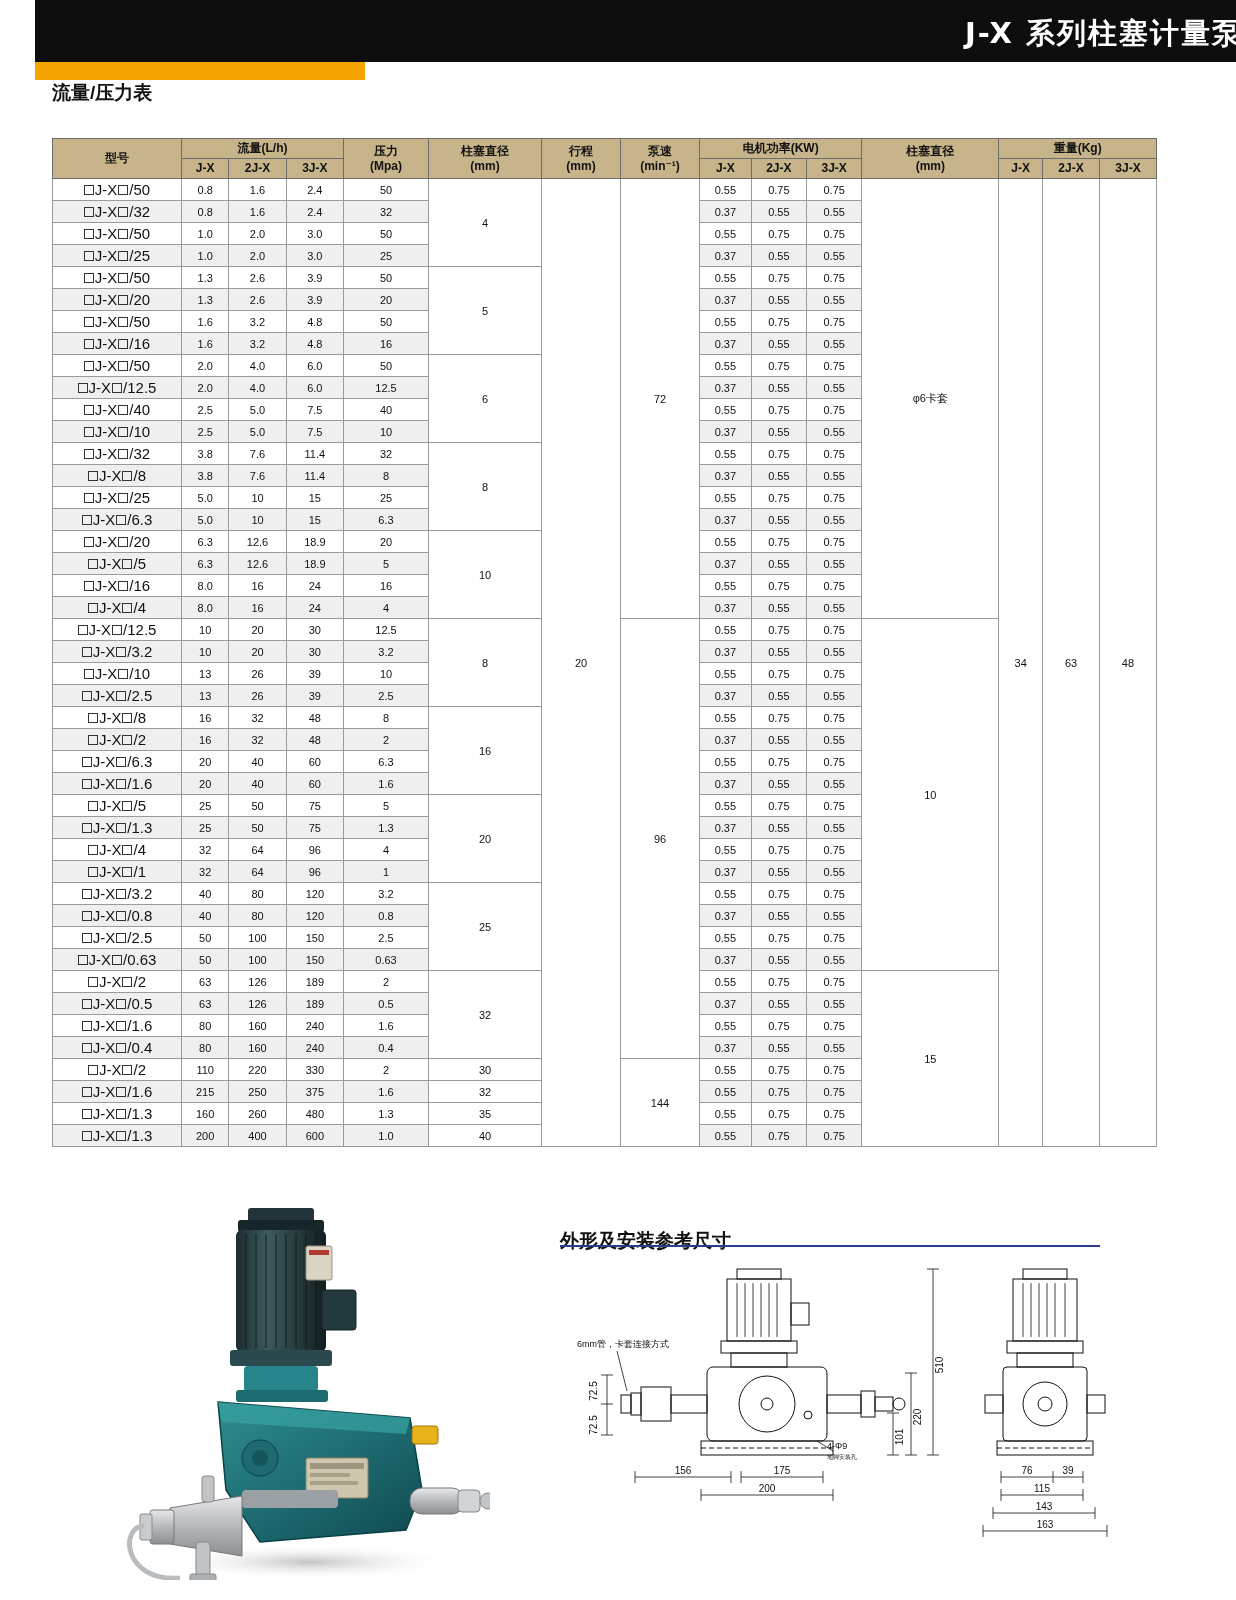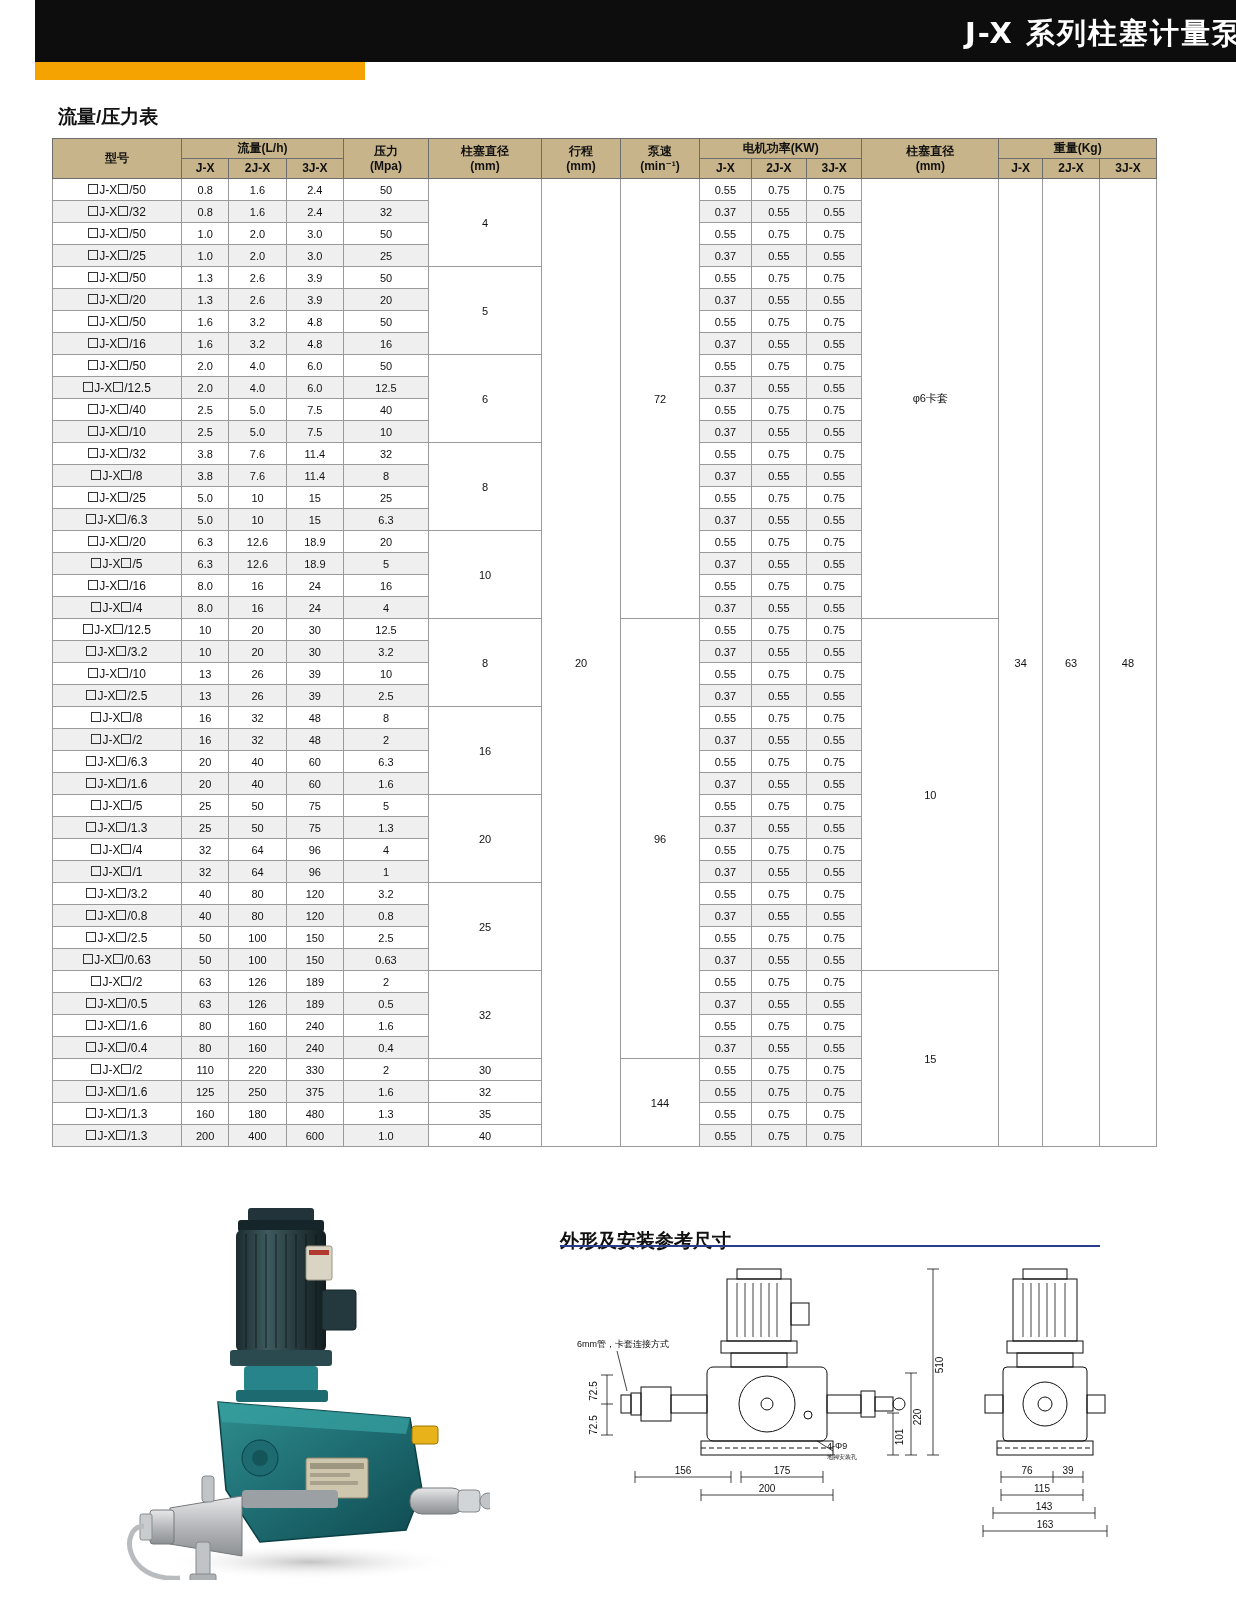--- a/index.html
+++ b/index.html
@@ -42,21 +42,21 @@
   }
   .header-graybar{
     position:absolute;left:330px;top:62px;height:18px;right:0;
     background:#ffffff;
   }
 
   
   .sec-title{
     font-size:19px;font-weight:bold;color:#111;
   }
-  #title-flow{position:absolute;left:52px;top:104px;margin-left:6px;}
+  #title-flow{position:absolute;left:52px;top:80px;}
   #title-dims{position:absolute;left:560px;top:1212px;margin-top:16px;}
   #dims-underline{
     position:absolute;left:560px;top:1245px;width:540px;height:2px;background:#2b3c8c;
   }
 
   
   .tablewrap{
     position:absolute;left:52px;top:138px;width:1105px;
   }
   table.spec{
@@ -75,21 +75,21 @@
     line-height:1.25;
   }
   table.spec td{
     border:1px solid #9a9a9a;
     text-align:center;
     height:21px;
     padding:0 2px;
     color:#111;
     white-space:nowrap;
   }
-  td.model{ text-align:left; padding-left:14px; font-size:12px;}
+  td.model{ text-align:left; padding-left:14px; font-size:15px;}
   tr.alt td{background:#efefef;}
   tr.norm td{background:#ffffff;}
   td.merged{background:#ffffff !important;}
   .sq{
     display:inline-block;width:8px;height:8px;border:1px solid #333;
     margin-right:1px;vertical-align:middle;position:relative;top:-1px;
   }
   .sq2{
     display:inline-block;width:8px;height:8px;border:1px solid #333;
     margin:0 1px;vertical-align:middle;position:relative;top:-1px;
@@ -590,33 +590,33 @@
           <td>330</td>
           <td>2</td>
           <td rowspan="1" class="merged">30</td>
           <td rowspan="4" class="merged">144</td>
           <td>0.55</td>
           <td>0.75</td>
           <td>0.75</td>
         </tr>
         <tr class="alt">
           <td class="model"><span class="sq"></span>J-X<span class="sq2"></span>/1.6</td>
-          <td>125</td>
+          <td>215</td>
           <td>250</td>
           <td>375</td>
           <td>1.6</td>
           <td rowspan="1" class="merged">32</td>
           <td>0.55</td>
           <td>0.75</td>
           <td>0.75</td>
         </tr>
         <tr class="norm">
           <td class="model"><span class="sq"></span>J-X<span class="sq2"></span>/1.3</td>
           <td>160</td>
-          <td>180</td>
+          <td>260</td>
           <td>480</td>
           <td>1.3</td>
           <td rowspan="1" class="merged">35</td>
           <td>0.55</td>
           <td>0.75</td>
           <td>0.75</td>
         </tr>
         <tr class="alt">
           <td class="model"><span class="sq"></span>J-X<span class="sq2"></span>/1.3</td>
           <td>200</td>

